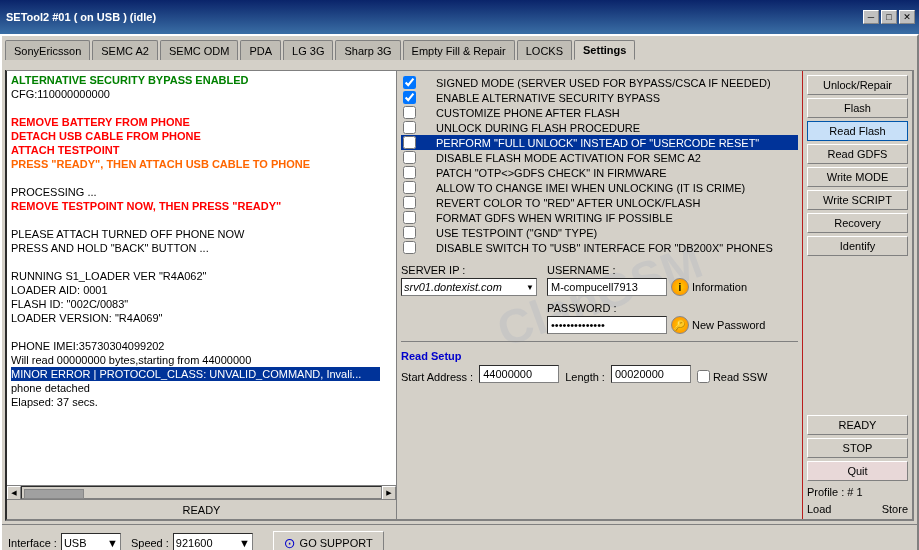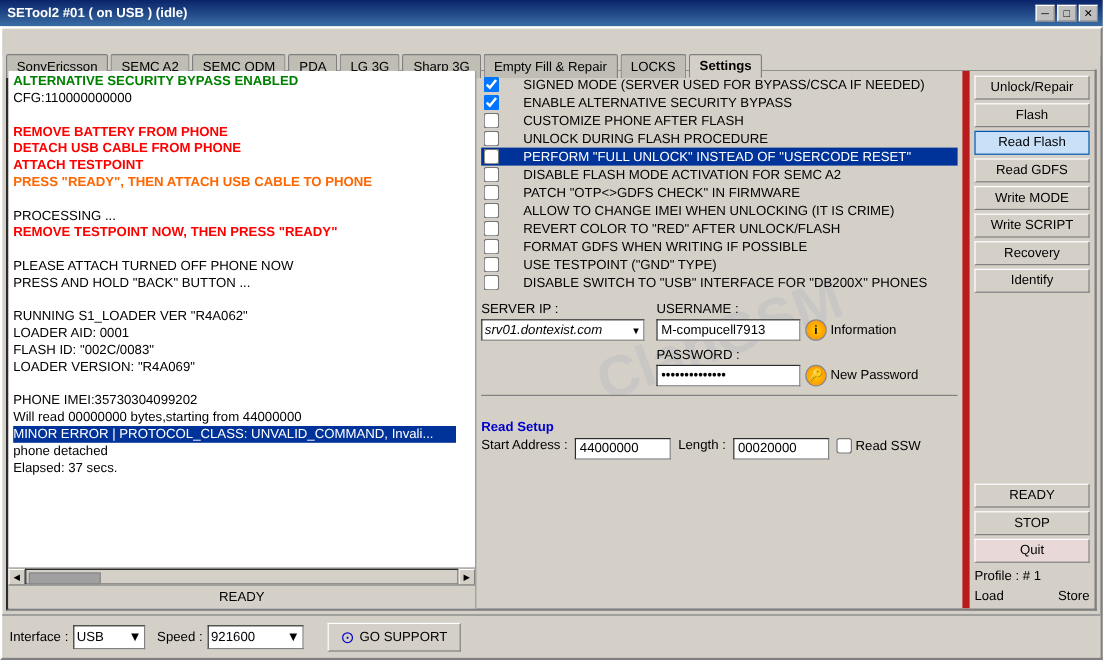--- a/index.html
+++ b/index.html
@@ -2,21 +2,21 @@
 <html><head>
   <meta charset="utf-8">
   <style>
     * { box-sizing: border-box; margin: 0; padding: 0; font-family: 'Tahoma', 'Arial', sans-serif; font-size: 11px; }
     body { background: #d4d0c8; width: 919px; height: 550px; overflow: hidden; }
 
     
     .title-bar {
       background: linear-gradient(to bottom, #0a246a, #3a6ea5);
       color: white;
-      height: 22px;
+      height: 34px;
       display: flex;
       align-items: center;
       justify-content: space-between;
       padding: 0 4px;
       user-select: none;
     }
     .title-bar-text { font-size: 11px; font-weight: bold; padding-left: 2px; }
     .title-bar-controls { display: flex; gap: 2px; }
     .title-btn {
       width: 16px; height: 14px; background: #c0c0c0;
@@ -49,21 +49,21 @@
       background: #d4d0c8;
       border: 1px solid #808080;
       border-bottom: none;
       padding: 2px 8px;
       cursor: pointer;
       height: 20px;
       display: flex; align-items: center;
       border-top-left-radius: 2px;
       border-top-right-radius: 2px;
       position: relative;
-      top: 18px;
+      top: 1px;
     }
     .tab.active {
       background: #d4d0c8;
       border-bottom: 1px solid #d4d0c8;
       z-index: 2;
       font-weight: bold;
     }
     .tab:not(.active) { background: #c0bdb5; }
 
     
@@ -221,30 +221,30 @@
       border-radius: 50%;
       display: flex; align-items: center; justify-content: center;
       font-size: 10px; color: #000;
       border: 1px solid #888;
     }
 
     
     .read-setup-area {
       margin-top: 4px;
       border-top: 1px solid #808080;
-      padding-top: 20px;
+      padding-top: 8px;
     }
     .read-setup-label { color: #0000cc; font-weight: bold; margin-bottom: 3px; }
-    .read-setup-row { display: flex; align-items: flex-start; gap: 6px; }
+    .read-setup-row { display: flex; align-items: flex-end; gap: 6px; }
     .addr-input { width: 80px; border: 1px inset #808080; background: #fff; padding: 1px 3px; height: 18px; }
 
     
     .sidebar-buttons {
       width: 110px;
-      border-left: 6px solid #b91c1c;
+      border-left: 1px solid #b91c1c;
       display: flex;
       flex-direction: column;
       padding: 4px;
       gap: 3px;
       background: #d4d0c8;
     }
     .side-btn {
       background: #d4d0c8;
       border: 1px solid #808080;
       border-top-color: #fff; border-left-color: #fff;

